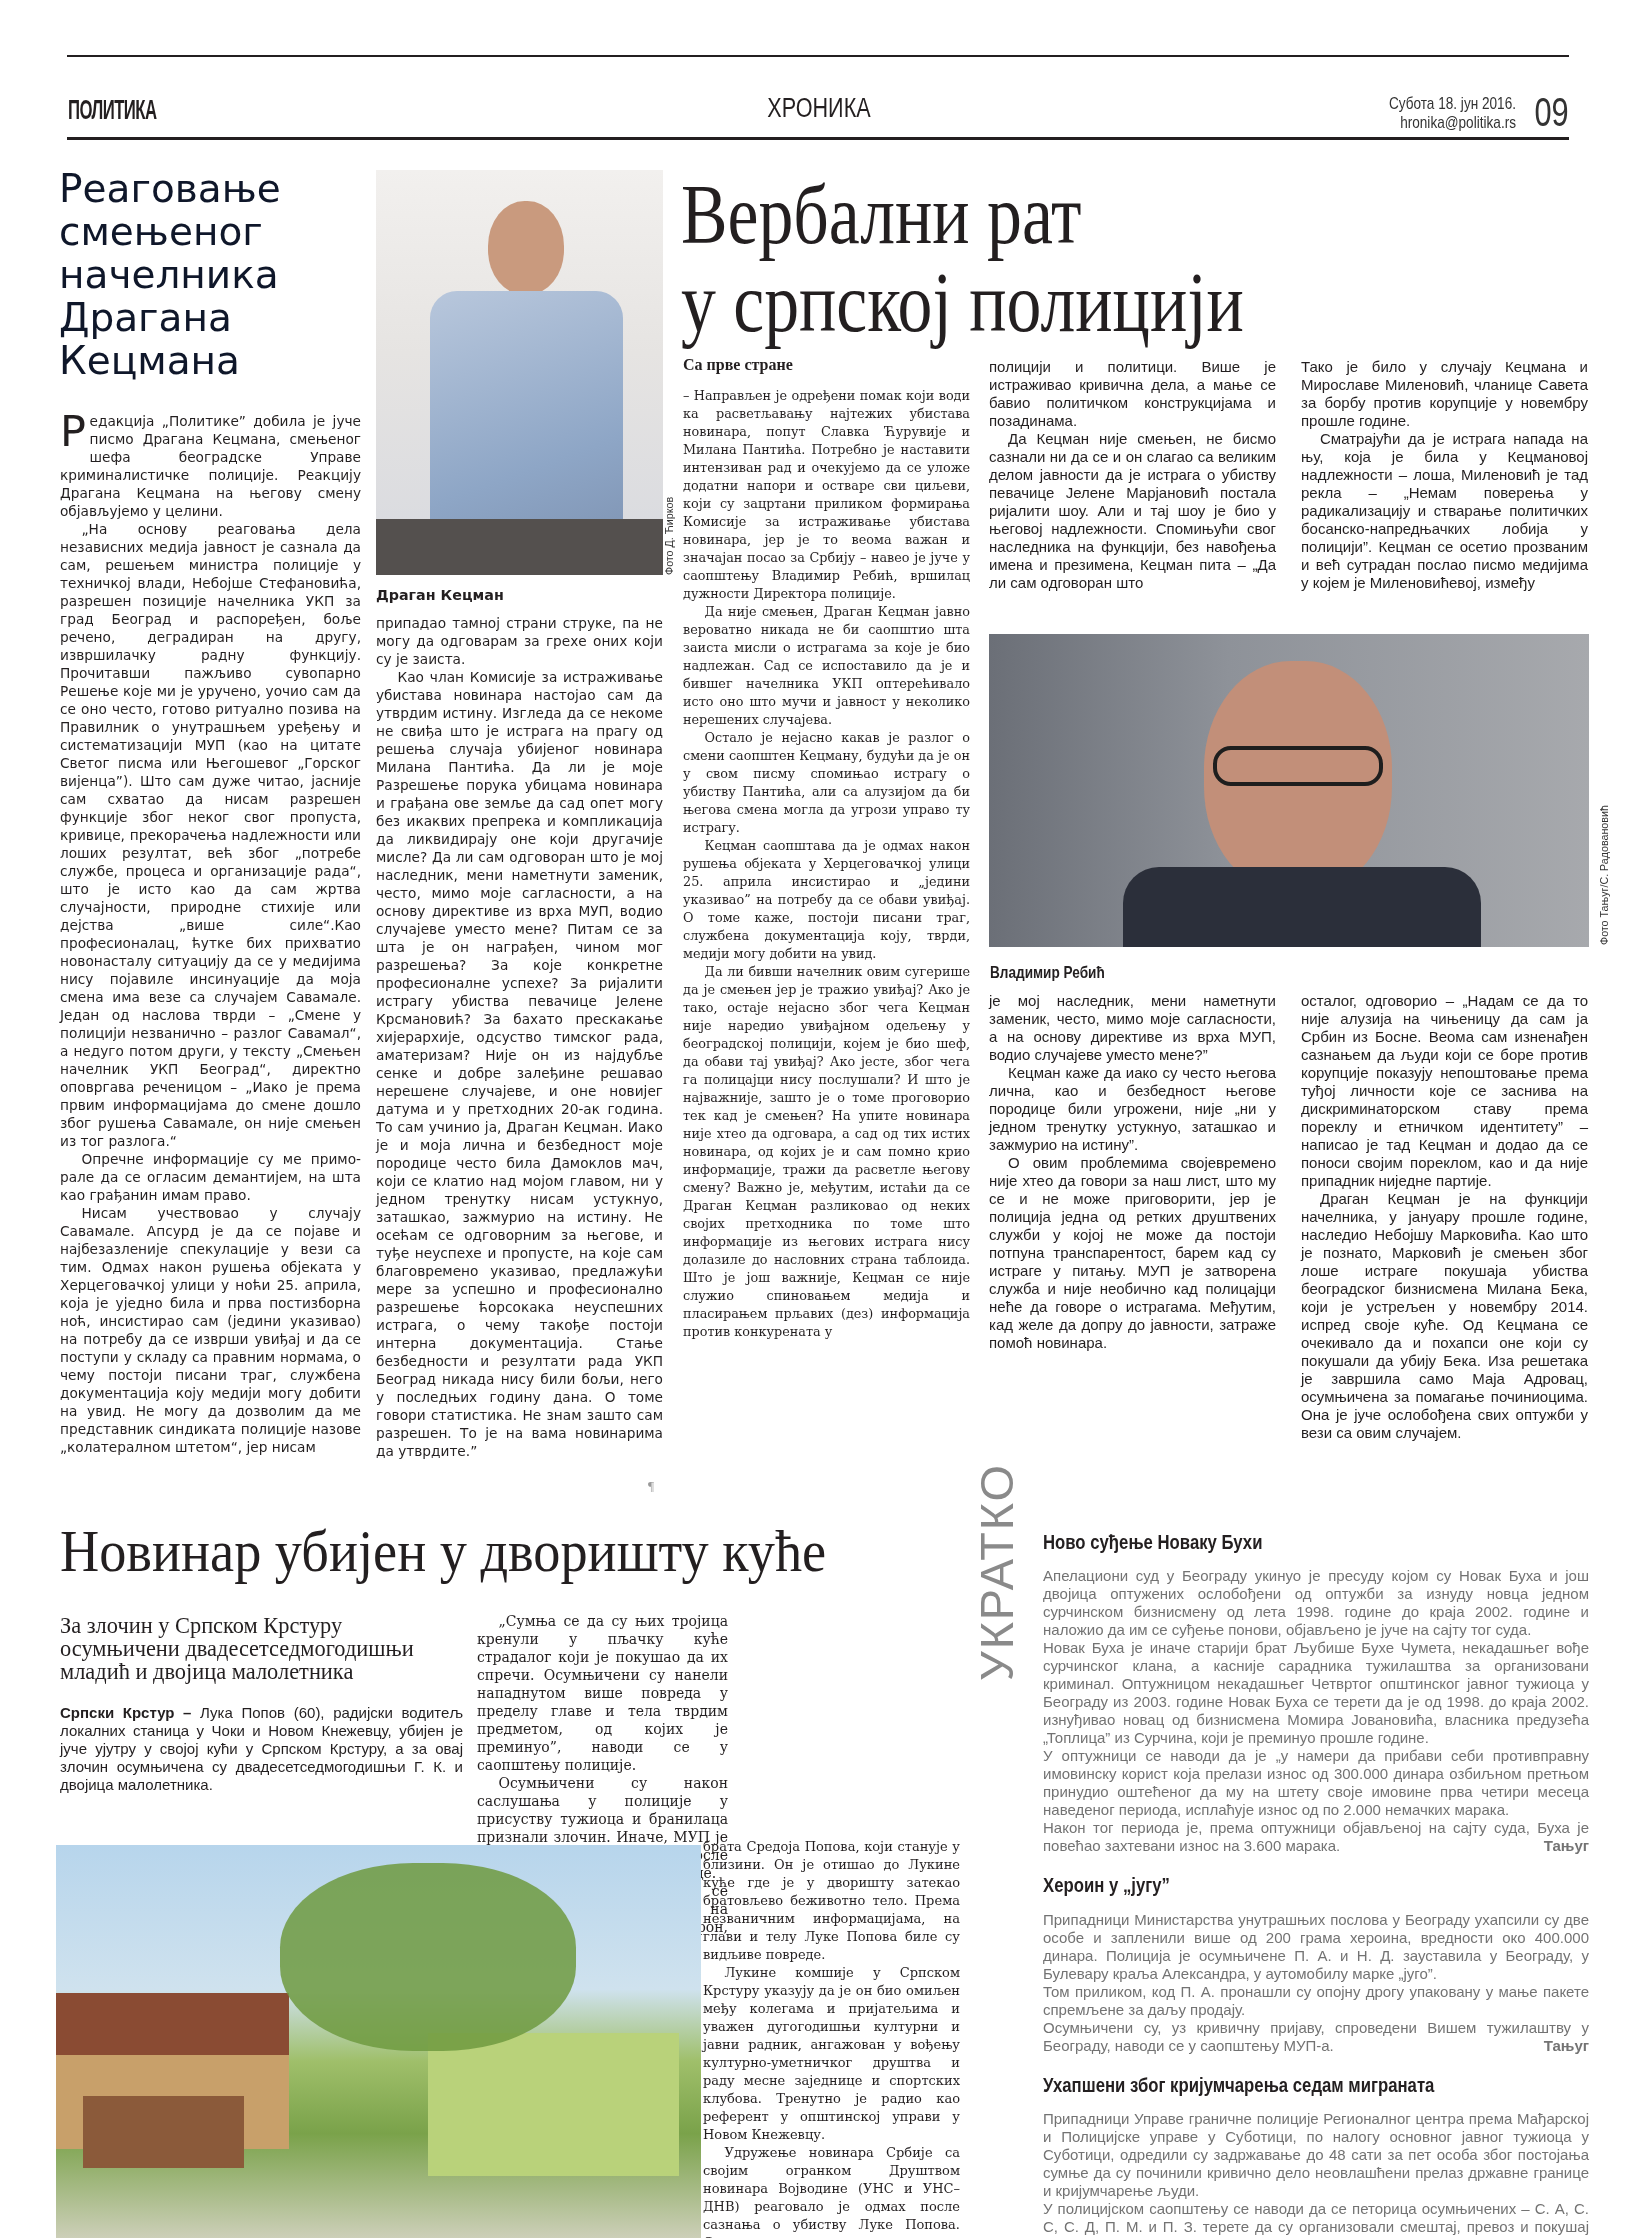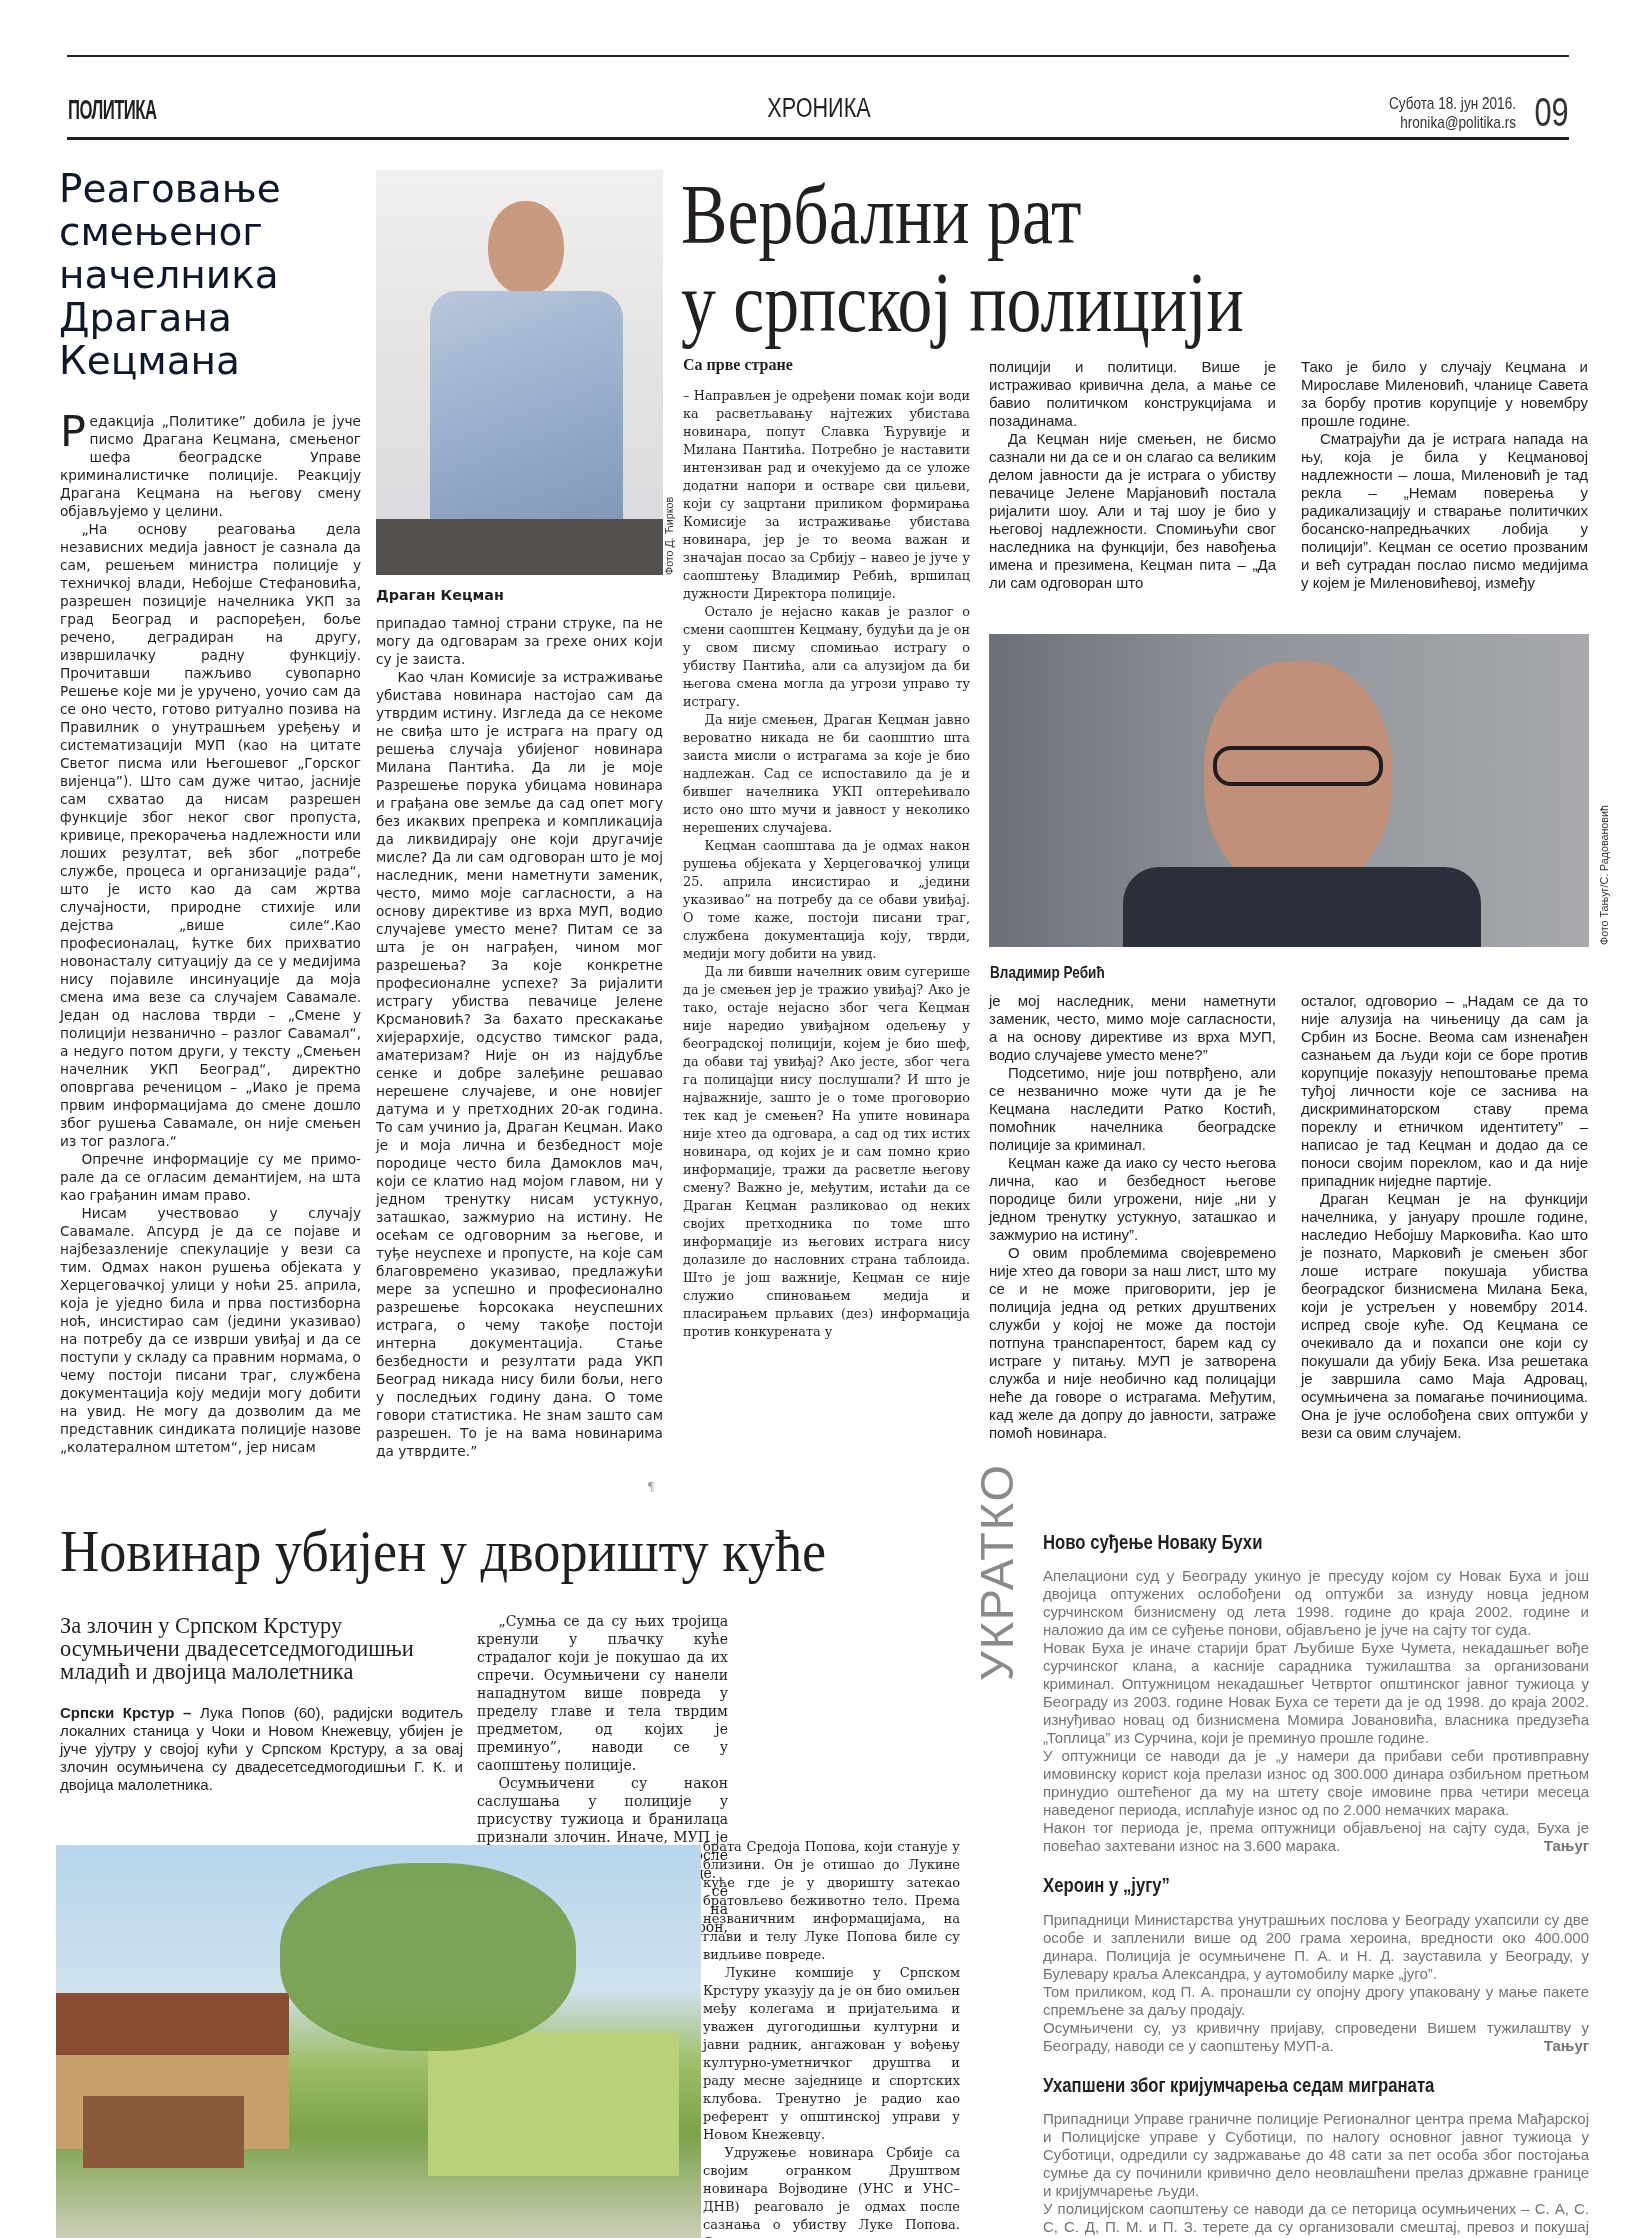--- a/index.html
+++ b/index.html
@@ -77,22 +77,22 @@
 </div>
 <div class="abs pilcrow" style="left:648px;top:1478px;font-size:13.4px;color:#999;">¶</div>
 
 <div class="abs serif-huge" style="left:681px;top:172px;">Вербални рат</div>
 <div class="abs serif-huge" style="left:681px;top:260px;">у српској полицији</div>
 
 <div class="abs kicker" style="left:683px;top:356px;">Са прве стране</div>
 
 <div class="abs serif-body" style="left:683px;top:387px;width:287px;">
   <p class="first">– Направљен је одређени помак који води ка расветљавању најтежих убистава новинара, попут Славка Ћурувије и Милана Пантића. Потребно је наставити интензиван рад и очекујемо да се уложе додатни напори и остваре сви циљеви, који су зацртани приликом формирања Комисије за истраживање убистава новинара, јер је то веома важан и значајан посао за Србију – навео је јуче у саопштењу Владимир Ребић, вршилац дужности Директора полиције.</p>
+  <p>Да није смењен, Драган Кецман јавно вероватно никада не би саопштио шта заиста мисли о истрагама за које је био надлежан. Сад се испоставило да је и бившег начелника УКП оптерећивало исто оно што мучи и јавност у неколико нерешених случајева.</p>
   <p>Остало је нејасно какав је разлог о смени саопштен Кецману, будући да је он у свом писму спомињао истрагу о убиству Пантића, али са алузијом да би његова смена могла да угрози управо ту истрагу.</p>
-  <p>Да није смењен, Драган Кецман јавно вероватно никада не би саопштио шта заиста мисли о истрагама за које је био надлежан. Сад се испоставило да је и бившег начелника УКП оптерећивало исто оно што мучи и јавност у неколико нерешених случајева.</p>
   <p>Кецман саопштава да је одмах након рушења објеката у Херцеговачкој улици 25. априла инсистирао и „једини указивао” на потребу да се обави увиђај. О томе каже, постоји писани траг, службена документација коју, тврди, медији могу добити на увид.</p>
   <p>Да ли бивши начелник овим сугерише да је смењен јер је тражио увиђај? Ако је тако, остаје нејасно због чега Кецман није наредио увиђајном одељењу у београдској полицији, којем је био шеф, да обави тај увиђај? Ако јесте, због чега га полицајци нису послушали? И што је најважније, зашто је о томе проговорио тек кад је смењен? На упите новинара није хтео да одговара, а сад од тих истих новинара, од којих је и сам помно крио информације, тражи да расветле његову смену? Важно је, међутим, истаћи да се Драган Кецман разликовао од неких својих претходника по томе што информације из његових истрага нису долазиле до насловних страна таблоида. Што је још важније, Кецман се није служио спиновањем медија и пласирањем прљавих (дез) информација против конкурената у</p>
 </div>
 
 <div class="abs cond-body" style="left:989px;top:358px;width:287px;">
   <p class="first">полицији и политици. Више је истраживао кривична дела, а мање се бавио политичком конструкцијама и позадинама.</p>
   <p>Да Кецман није смењен, не бисмо сазнали ни да се и он слагао са великим делом јавности да је истрага о убиству певачице Јелене Марјановић постала ријалити шоу. Али и тај шоу је био у његовој надлежности. Спомињући свог наследника на функцији, без навођења имена и презимена, Кецман пита – „Да ли сам одговоран што</p>
 </div>
 <div class="abs cond-body" style="left:1301px;top:358px;width:287px;">
   <p class="first">Тако је било у случају Кецмана и Мирославе Миленовић, чланице Савета за борбу против корупције у новембру прошле године.</p>
@@ -102,21 +102,20 @@
 <div class="photo" style="left:989px;top:634px;width:600px;height:313px;background:linear-gradient(90deg,#6b6f77 0%,#8e9299 40%,#a7a9ad 100%);">
   <div class="abs" style="left:215px;top:27px;width:188px;height:233px;border-radius:46%;background:#c28f79;"></div>
   <div class="abs" style="left:224px;top:112px;width:170px;height:40px;border:4.5px solid #1e1e1e;border-radius:18px;box-sizing:border-box;"></div>
   <div class="abs" style="left:134px;top:233px;width:358px;height:81px;border-radius:36px 36px 0 0;background:#2b2f3a;"></div>
 </div>
 <div class="abs credit" style="left:1598px;top:945px;transform:rotate(-90deg);">Фото Тањуг/С. Радовановић</div>
 <div class="abs caption-cond" style="left:990px;top:963px;">Владимир Ребић</div>
 
 <div class="abs cond-body" style="left:989px;top:992px;width:287px;">
   <p class="first">је мој наследник, мени наметнути заменик, често, мимо моје сагласности, а на основу директиве из врха МУП, водио случајеве уместо мене?”</p>
-  <p>Подсетимо, није још потврђено, али се незванично може чути да је ће Кецмана наследити Ратко Костић, помоћник начелника београдске полиције за криминал.</p>
   <p>Кецман каже да иако су често његова лична, као и безбедност његове породице били угрожени, није „ни у једном тренутку устукнуо, заташкао и зажмурио на истину”.</p>
   <p>О овим проблемима својевремено није хтео да говори за наш лист, што му се и не може приговорити, јер је полиција једна од ретких друштвених служби у којој не може да постоји потпуна транспарентост, барем кад су истраге у питању. МУП је затворена служба и није необично кад полицајци неће да говоре о истрагама. Међутим, кад желе да допру до јавности, затраже помоћ новинара.</p>
 </div>
 <div class="abs cond-body" style="left:1301px;top:992px;width:287px;">
   <p class="first">осталог, одговорио – „Надам се да то није алузија на чињеницу да сам ја Србин из Босне. Веома сам изненађен сазнањем да људи који се боре против корупције показују непоштовање према туђој личности које се заснива на дискриминаторском ставу према пореклу и етничком идентитету” – написао је тад Кецман и додао да се поноси својим пореклом, као и да није припадник ниједне партије.</p>
   <p>Драган Кецман је на функцији начелника, у јануару прошле године, наследио Небојшу Марковића. Као што је познато, Марковић је смењен због лоше истраге покушаја убиства београдског бизнисмена Милана Бека, који је устрељен у новембру 2014. испред своје куће. Од Кецмана се очекивало да и похапси оне који су покушали да убију Бека. Иза решетака је завршила само Маја Адровац, осумњичена за помагање починиоцима. Она је јуче ослобођена свих оптужби у вези са овим случајем.</p>
 </div>
 
 <div class="abs serif-big" style="left:60px;top:1520px;transform:scaleX(0.92);transform-origin:left top;">Новинар убијен у дворишту куће</div>
 <div class="abs serif-deck" style="left:60px;top:1614px;width:381px;">За злочин у Српском Крстуру осумњичени двадесетседмогодишњи младић и двојица малолетника</div>

